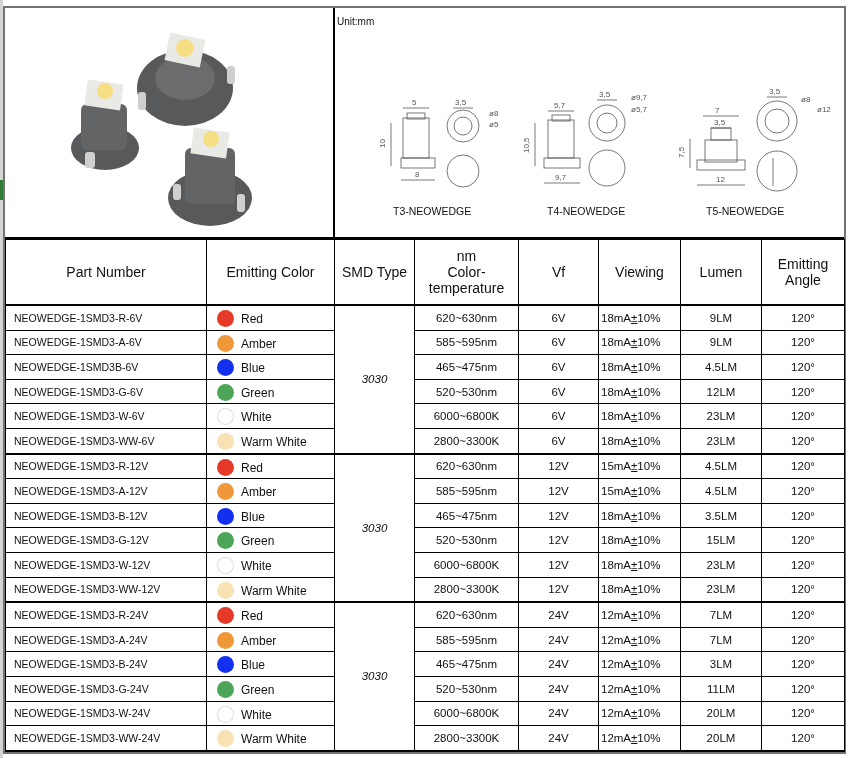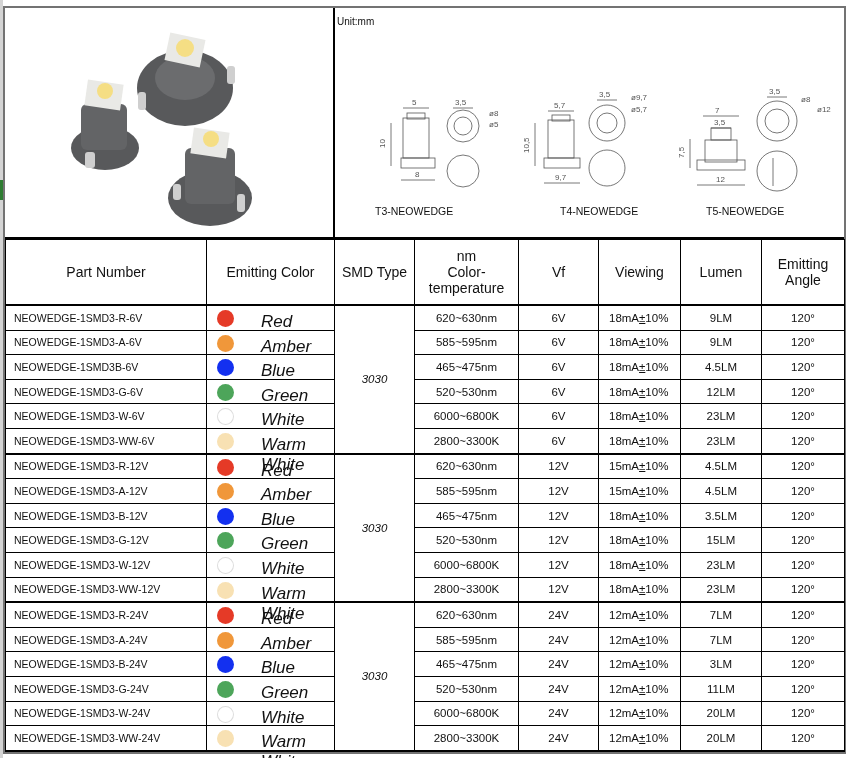--- a/index.html
+++ b/index.html
@@ -11,24 +11,24 @@
   .top { display:flex; height:229px; border-bottom:2px solid #000; }
   .photo { width:328px; border-right:2px solid #000; position:relative; }
   .drawings { flex:1; position:relative; }
   .unit { position:absolute; left:2px; top:8px; font-size:10px; }
   .dlabel { position:absolute; top:197px; font-size:10.5px; }
   table { border-collapse:collapse; width:839px; table-layout:fixed; }
   th, td { border:1px solid #000; font-weight:normal; font-size:11.5px; text-align:center; padding:0; }
   th { height:64px; font-size:14px; border-bottom:2px solid #000; }
   td { height:23.6px; }
   td.pn { text-align:left; padding-left:8px; font-size:10.5px;margin-left:16px; }
-  td.cur { text-align:left; padding-left:10px; }
+  td.cur { text-align:left; padding-left:2px; }
   td.col { text-align:left; position:relative; }
   .dot { position:absolute; left:10px; top:4px; width:17px; height:17px; border-radius:50%; }
-  .cname { position:absolute; left:54px; top:6px; font-size:17px;font-style:italic; }
+  .cname { position:absolute; left:34px; top:6px; font-size:12px; }
   tr.gend td { border-bottom:2px solid #000; }
   td.smd { font-size:11.5px;font-style:italic; }
   .pm { text-decoration:underline; }
 </style>
 </head>
 <body>
 
 <div class="gutter"></div>
 <div class="gutter-mark"></div>
 
@@ -121,22 +121,22 @@
           <circle cx="442" cy="113" r="20"></circle>
             <circle cx="442" cy="113" r="12"></circle>
           <circle cx="442" cy="163" r="20"></circle>
           <line x1="438" y1="150" x2="438" y2="178"></line>
           <line x1="432" y1="89" x2="452" y2="89"></line>
           <text x="434" y="86" fill="#555" stroke="none">3,5</text>
           <text x="466" y="94" fill="#555" stroke="none">ø8</text>
           <text x="482" y="104" fill="#555" stroke="none">ø12</text>
         </g>
       </svg>
-      <div class="dlabel" style="left:40px">T3-NEOWEDGE</div>
-      <div class="dlabel" style="left:225px">T4-NEOWEDGE</div>
+      <div class="dlabel" style="left:58px">T3-NEOWEDGE</div>
+      <div class="dlabel" style="left:212px">T4-NEOWEDGE</div>
       <div class="dlabel" style="left:371px">T5-NEOWEDGE</div>
     </div>
   </div>
 
   <table>
     <colgroup>
       <col style="width:201px">
         <col style="width:128px">
         <col style="width:80px">
         <col style="width:104px">

